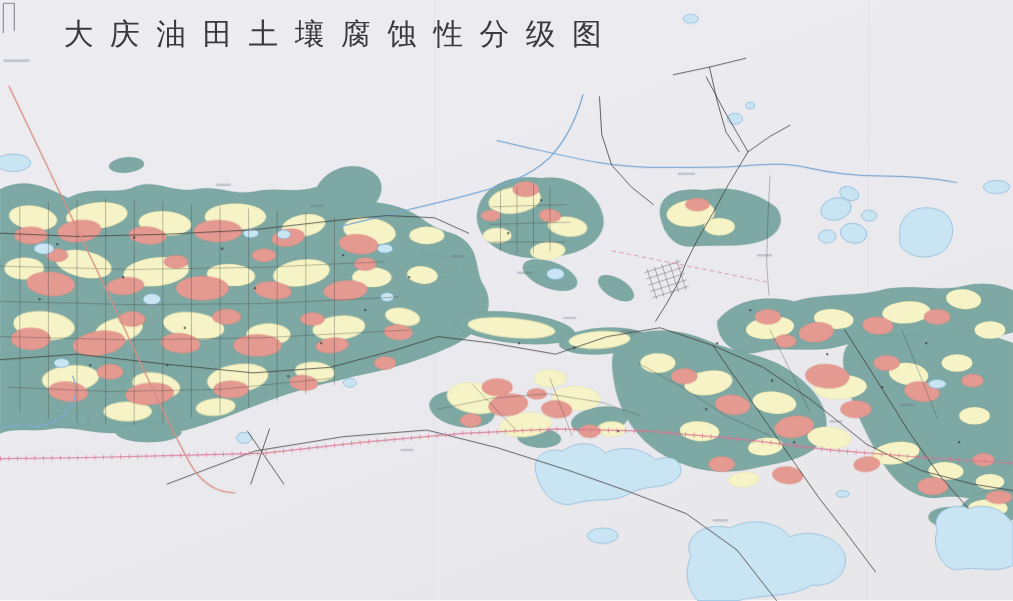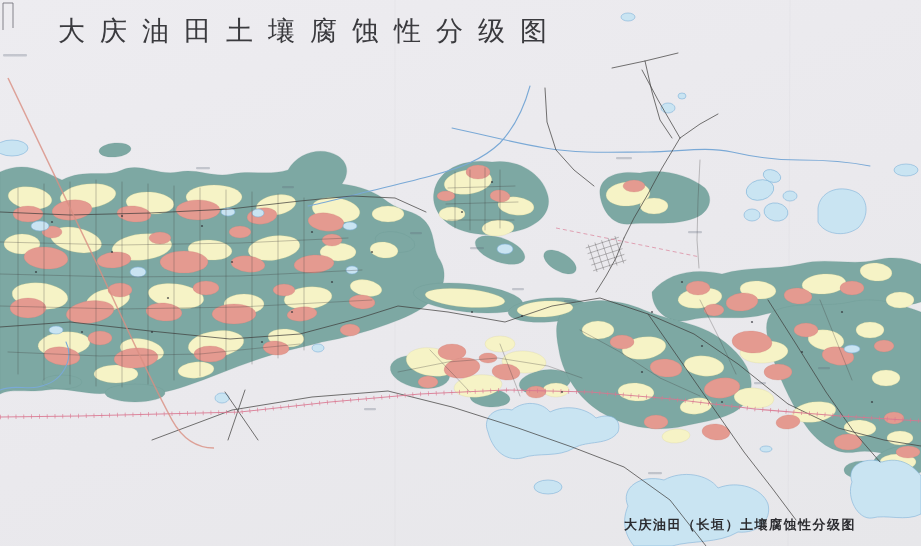--- a/index.html
+++ b/index.html
@@ -354,14 +354,13 @@
       <rect class="lbl" x="648" y="472" width="14" height="2.2" rx="1"></rect>
       <rect class="lbl" x="364" y="408" width="12" height="2.2" rx="1"></rect>
     </g>
 
     <g>
       <path class="corner" d="M3,3 L13,3 L13,28 M3,3 L3,30"></path>
       <rect class="lbl" x="3" y="54" width="24" height="2.5" rx="1"></rect>
     </g>
   </svg>
 
-  <div class="map-caption">大庆油田（长垣）土壤腐蚀性分级图</div>
 </div>
 
 </body></html>

